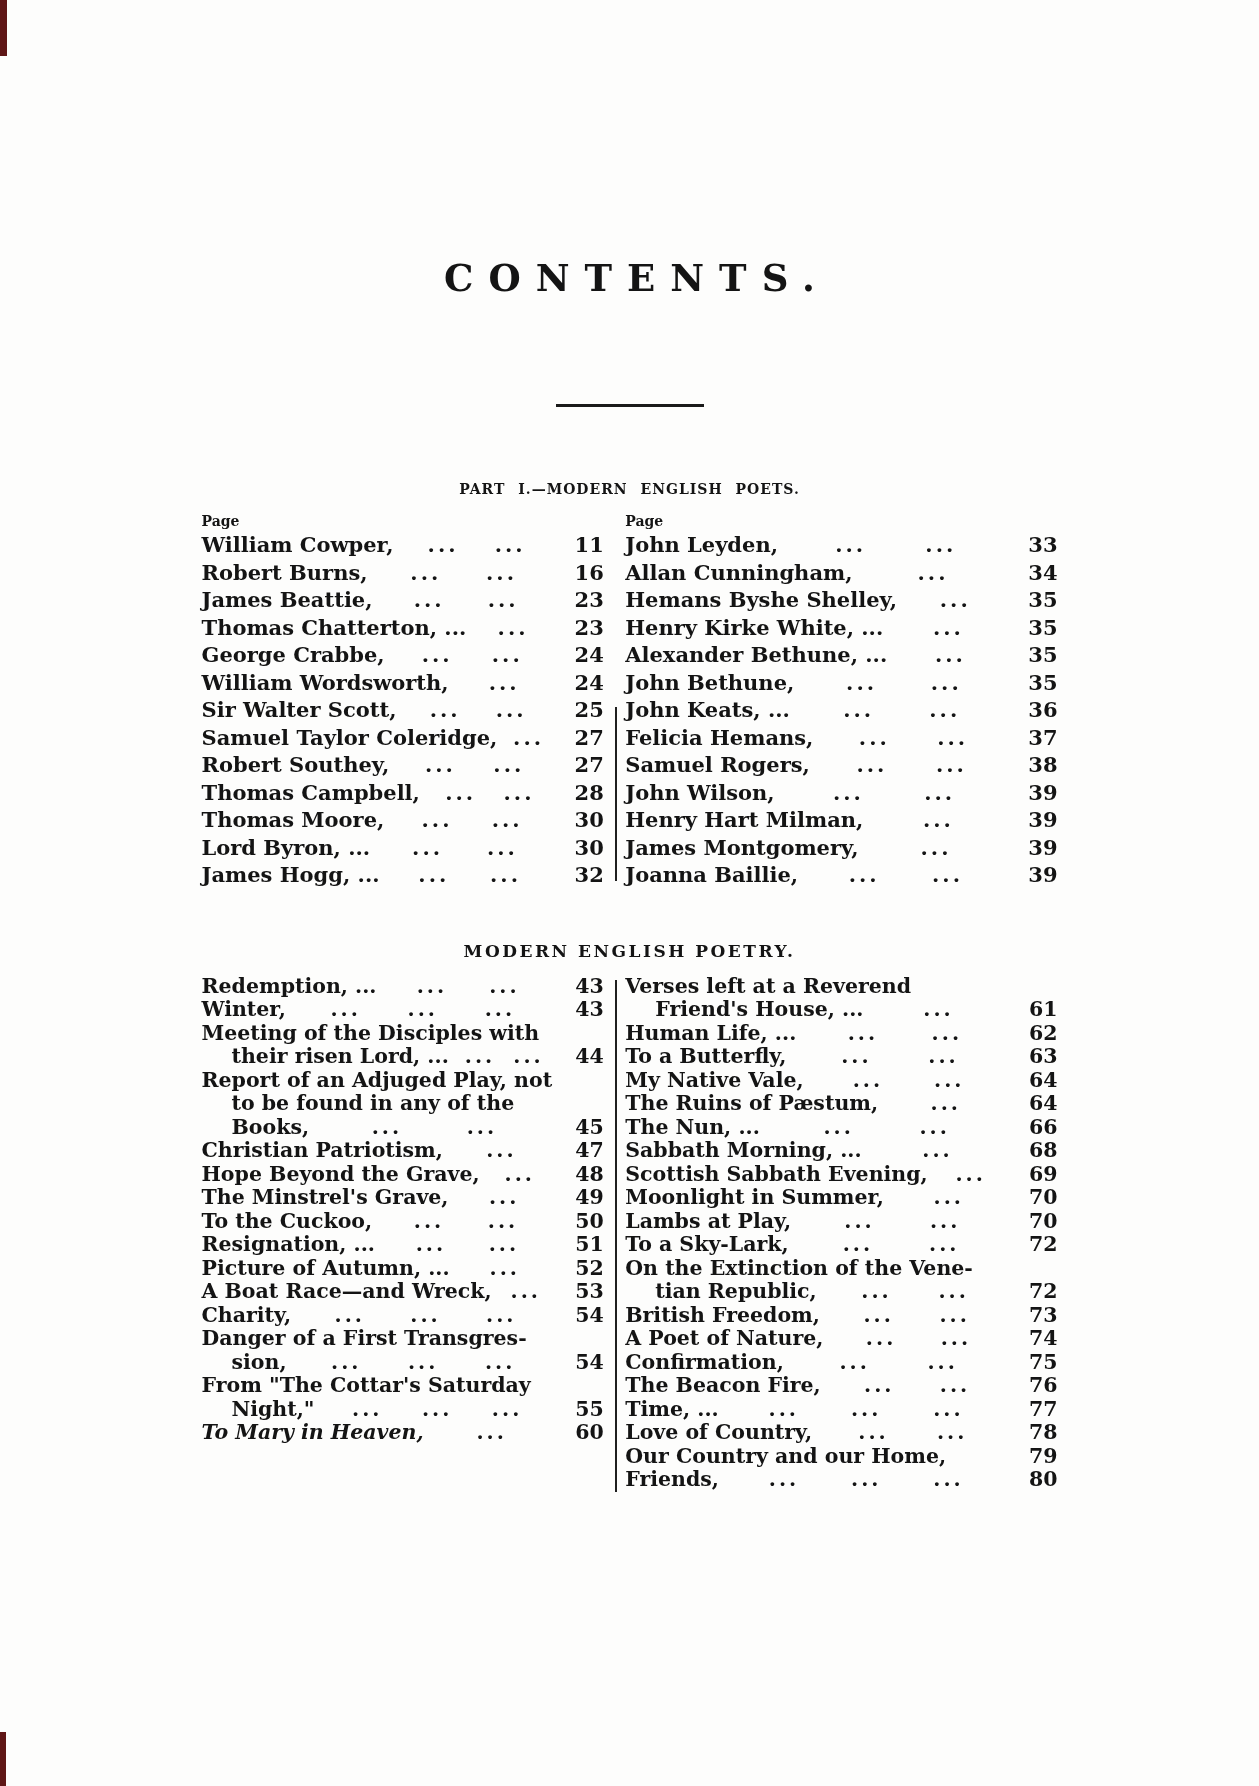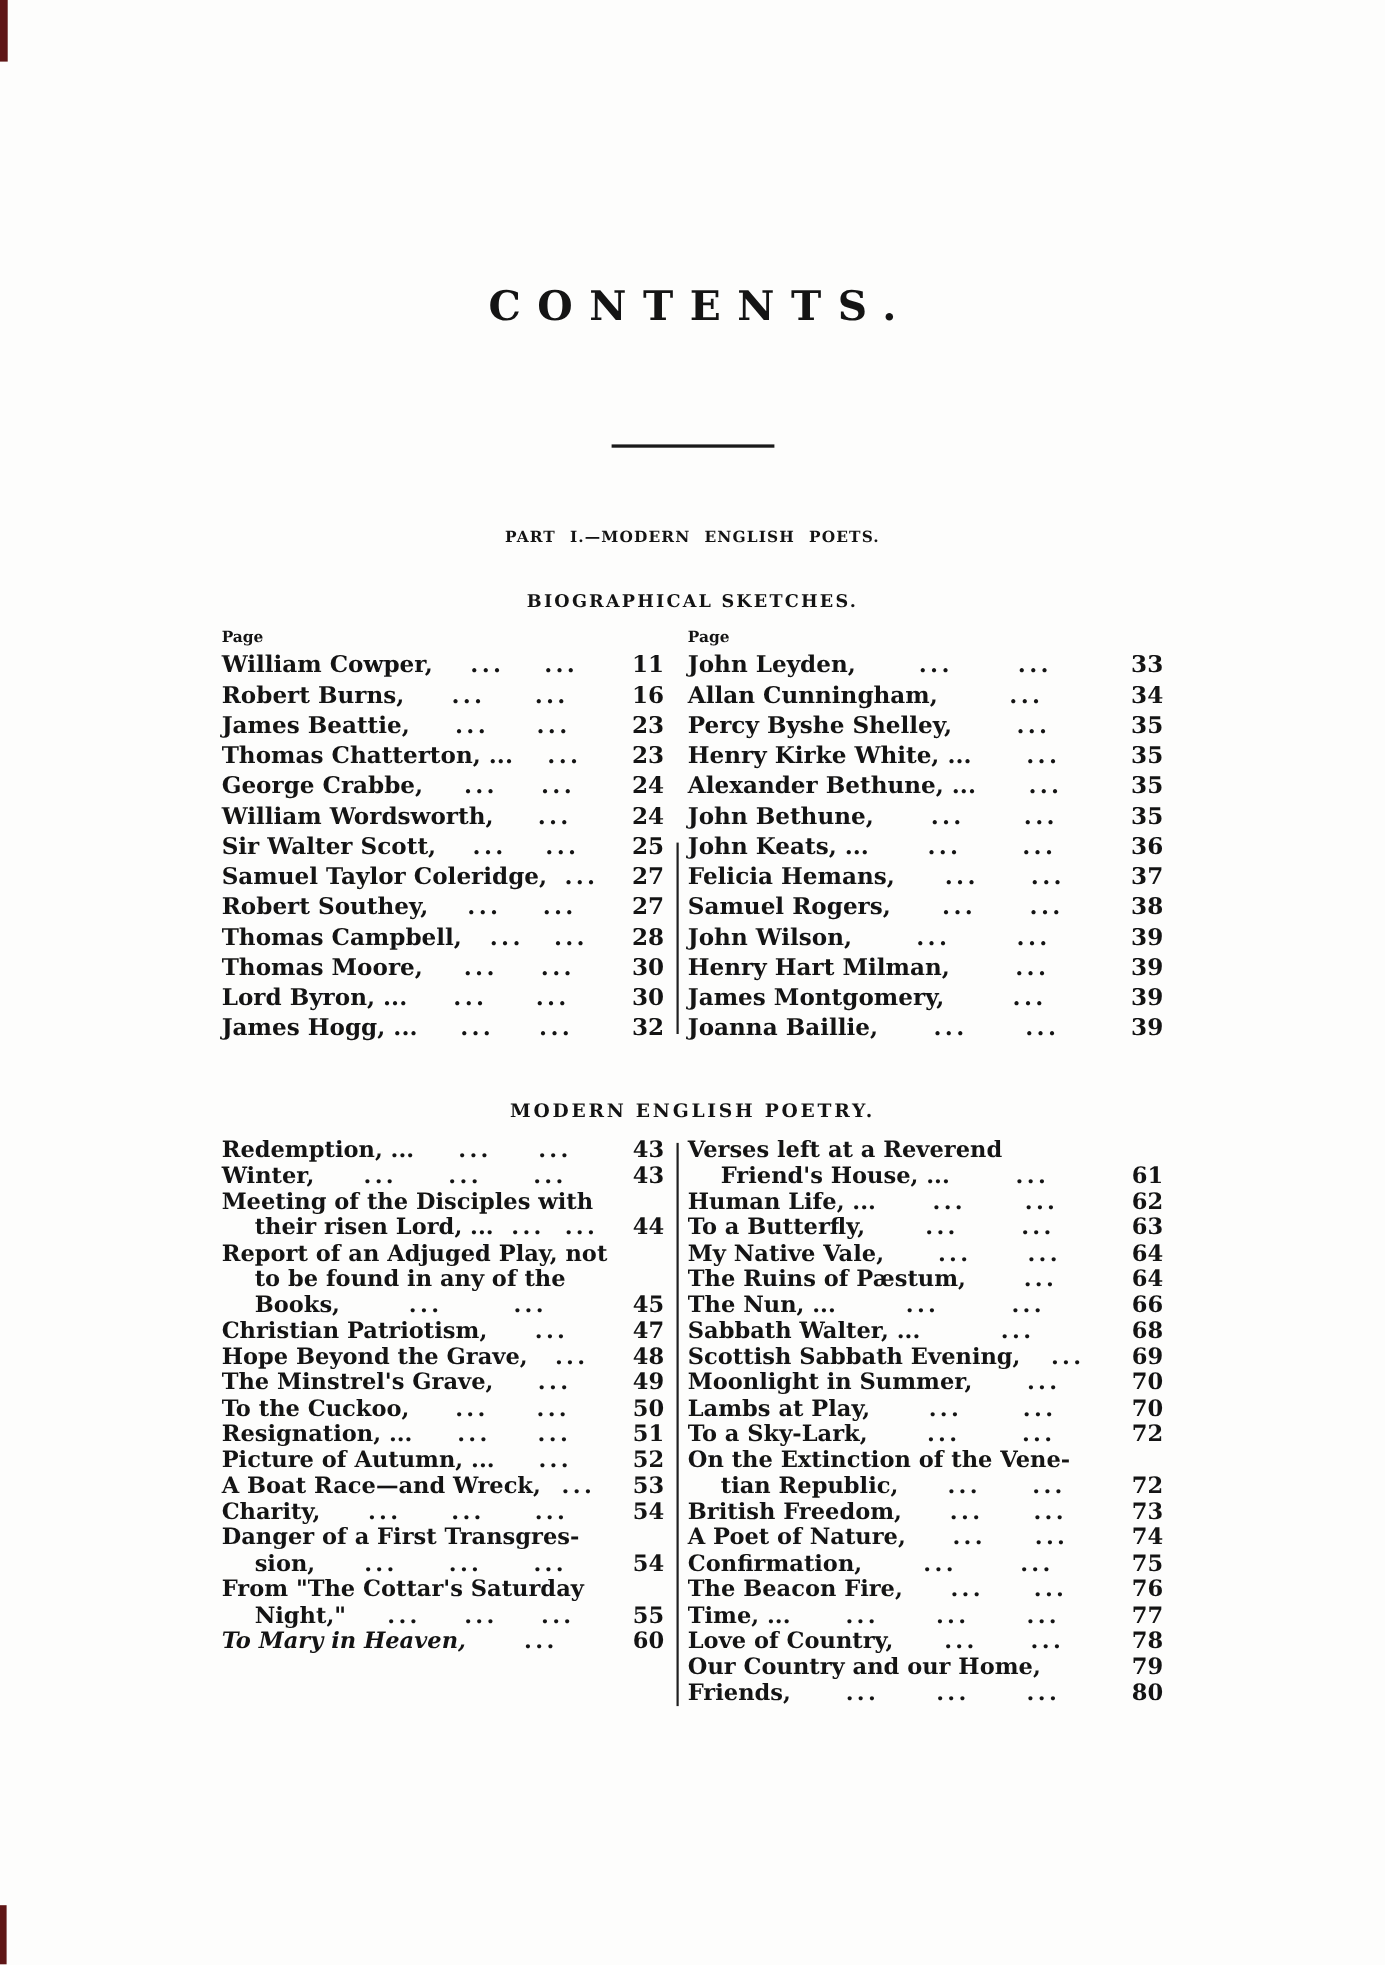--- a/index.html
+++ b/index.html
@@ -75,21 +75,20 @@
 <div class="edge-artifact edge-bottom"></div>
 
 <div class="content">
 
   <div class="title">CONTENTS.</div>
 
   <div class="rule"></div>
 
   <div class="part-heading">PART I.—MODERN ENGLISH POETS.</div>
 
-  <div class="sec-heading">BIOGRAPHICAL SKETCHES.</div>
 
   <div class="twocol sec1">
     <div class="divider partial"></div>
     <div class="col-left">
       <div class="page-hdr">Page</div>
       <div>
           <div class="row">
             <span class="t">William Cowper,</span>
             <span class="lead">
               <span class="dots">...</span>
@@ -204,21 +203,21 @@
             <span class="pg">33</span>
           </div>
           <div class="row">
             <span class="t">Allan Cunningham,</span>
             <span class="lead">
               <span class="dots">...</span>
             </span>
             <span class="pg">34</span>
           </div>
           <div class="row">
-            <span class="t">Percy Byshe Shelley,</span>
+            <span class="t">Hemans Byshe Shelley,</span>
             <span class="lead">
               <span class="dots">...</span>
             </span>
             <span class="pg">35</span>
           </div>
           <div class="row">
             <span class="t">Henry Kirke White, ...</span>
             <span class="lead">
               <span class="dots">...</span>
             </span>
@@ -495,21 +494,21 @@
           </div>
           <div class="row">
             <span class="t">The Nun, ...</span>
             <span class="lead">
               <span class="dots">...</span>
               <span class="dots">...</span>
             </span>
             <span class="pg">66</span>
           </div>
           <div class="row">
-            <span class="t">Sabbath Walter, ...</span>
+            <span class="t">Sabbath Morning, ...</span>
             <span class="lead">
               <span class="dots">...</span>
             </span>
             <span class="pg">68</span>
           </div>
           <div class="row">
             <span class="t">Scottish Sabbath Evening,</span>
             <span class="lead">
               <span class="dots">...</span>
             </span>

